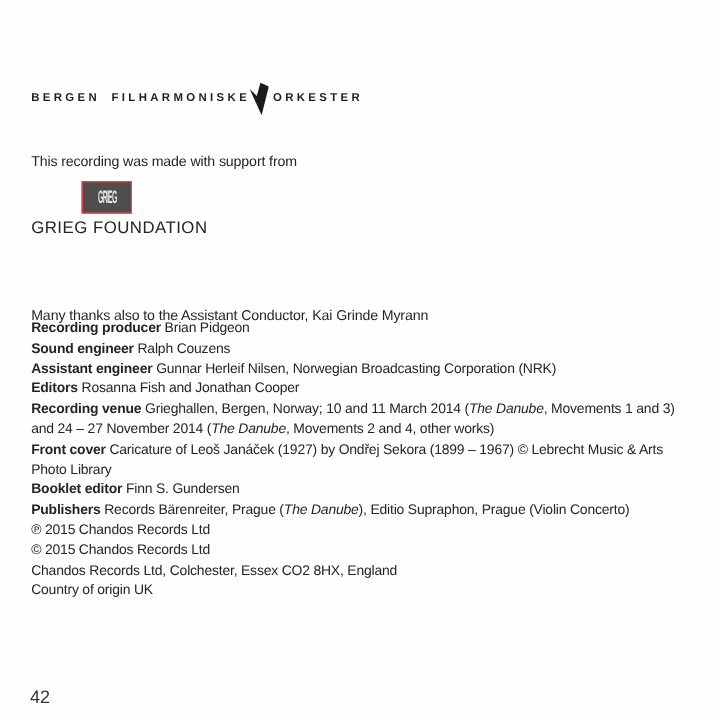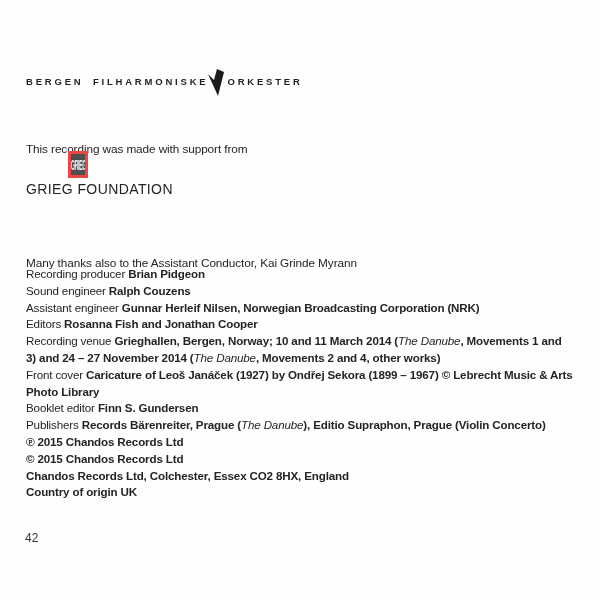--- a/index.html
+++ b/index.html
@@ -39,32 +39,32 @@
     width: 16px;
     height: 27px;
     margin: 0 3px 0 0;
     position: relative;
     top: 1px;
   }
   
   .support-intro {
     position: absolute;
     left: 26px;
-    top: 142px;
+    top: 127px;
     font-size: 11.8px;
     letter-spacing: -0.1px;
   }
   .grieg-box {
     position: absolute;
     left: 68px;
     top: 151px;
-    width: 20px;
+    width: 42px;
     height: 27px;
     background: #504d4e;
-    border: 3px solid #ef4444;
+    border: 1px solid #ef4444;
     box-sizing: border-box;
     display: flex;
     align-items: center;
     justify-content: center;
     overflow: hidden;
   }
   .grieg-box-text {
     color: #e8e8e8;
     font-size: 15px;
     font-weight: 700;
@@ -92,29 +92,29 @@
   .credits {
     position: absolute;
     left: 26px;
     top: 266px;
     width: 547px;
     font-size: 11.6px;
     line-height: 16.8px;
     letter-spacing: -0.15px;
   }
   .credit-line { margin: 0; }
-  .seg-b { font-weight: 400; }
+  .seg-b { font-weight: 700; }
   .seg-i { font-style: italic; }
-  .seg-r { font-weight: 700; font-style: normal; }
+  .seg-r { font-weight: 400; font-style: normal; }
   
   .page-number {
     position: absolute;
     left: 25px;
-    top: 531px;
-    font-size: 12px;
+    top: 573px;
+    font-size: 15px;
     color: #3a3637;
   }
 </style>
 </head>
 <body>
 
 <div class="page">
 
   <div class="logo-row">
     <span class="logo-text">BERGEN FILHARMONISKE</span>

